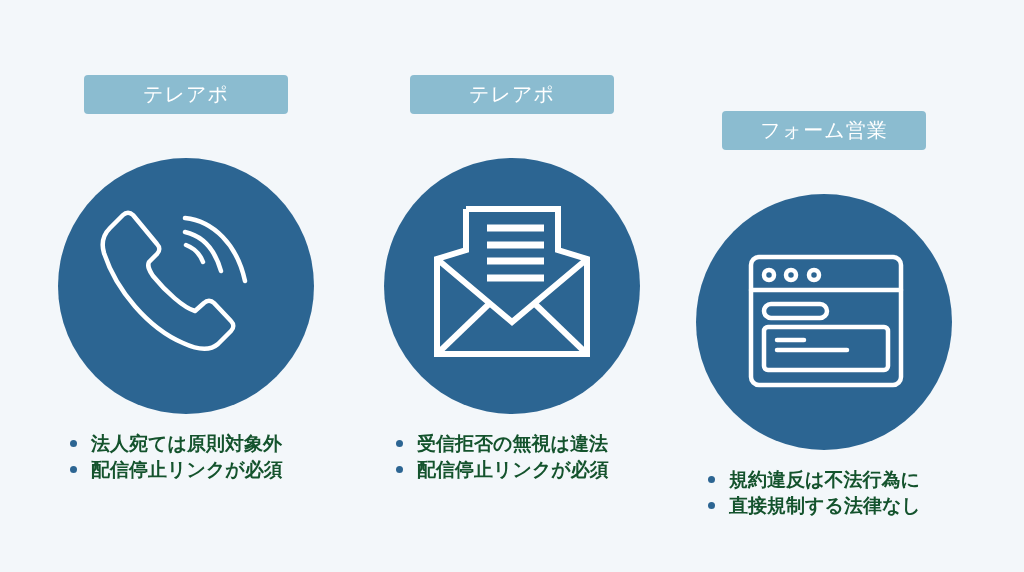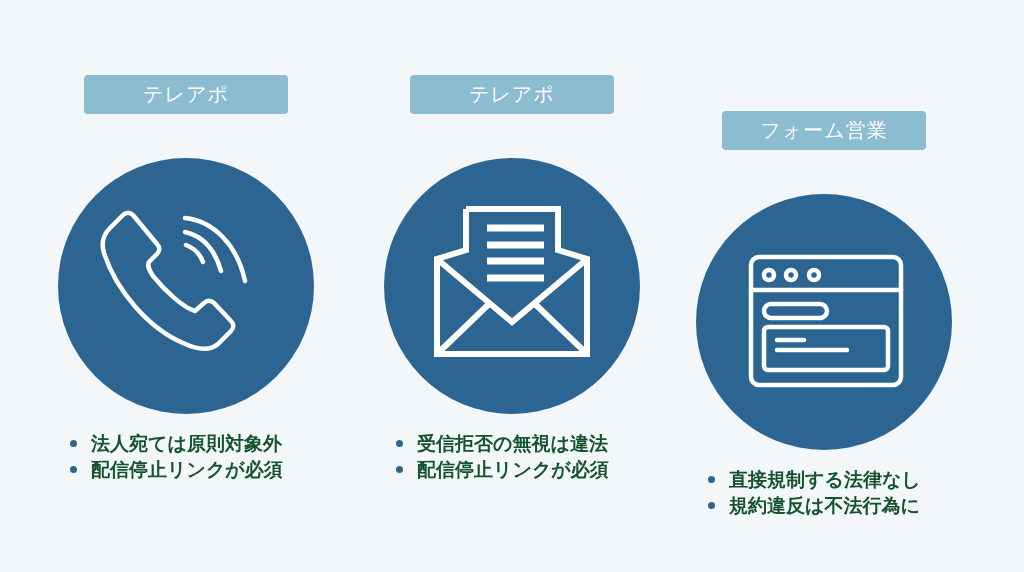--- a/index.html
+++ b/index.html
@@ -84,16 +84,16 @@
       <circle cx="73" cy="81" r="5"></circle>
       <circle cx="95" cy="81" r="5"></circle>
       <circle cx="118" cy="81" r="5"></circle>
       <rect x="68" y="110" width="63" height="14" rx="7"></rect>
       <rect x="68" y="133" width="124" height="43" rx="4"></rect>
       <line x1="81" y1="146" x2="108" y2="146"></line>
       <line x1="81" y1="156" x2="151" y2="156"></line>
     </svg>
   </div>
   <ul class="bullets">
+    <li>規約違反は不法行為に</li>
     <li>直接規制する法律なし</li>
-    <li>規約違反は不法行為に</li>
   </ul>
 </div>
 
 </body></html>

